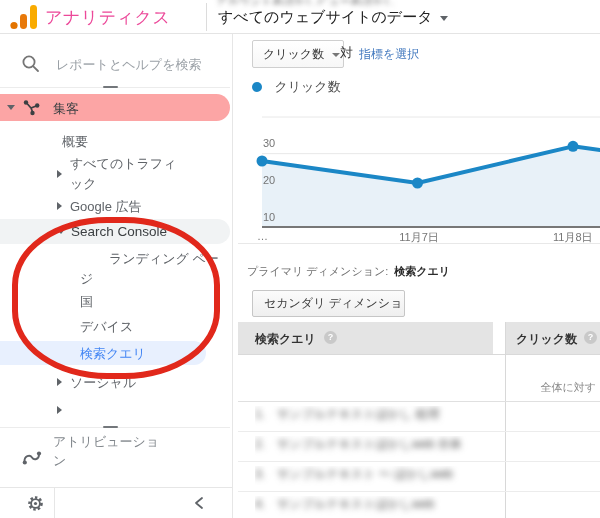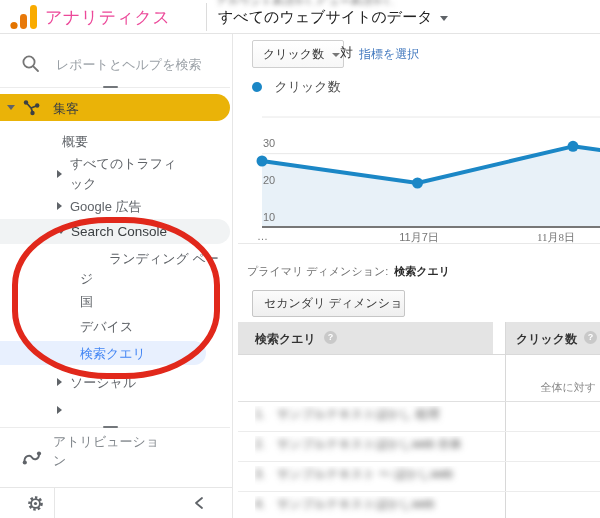--- a/index.html
+++ b/index.html
@@ -14,21 +14,21 @@
   .account-blur{position:absolute;left:216px;top:-6px;width:210px;height:11px;overflow:hidden;color:#555;font-size:11px;filter:blur(2.5px);white-space:nowrap;}
   .view-title{position:absolute;left:218px;top:8px;font-size:15px;color:#222;white-space:nowrap;}
   .caret-down{display:inline-block;width:0;height:0;border-left:4px solid transparent;border-right:4px solid transparent;border-top:5px solid #5f6368;vertical-align:middle;margin-left:7px;}
 
   
   .sidebar{position:absolute;left:0;top:33px;width:232px;height:485px;background:#fff;border-right:1px solid #e6e6e6;z-index:5;}
   .search-row{position:absolute;left:0;top:18px;width:230px;height:28px;cursor:pointer;}
   .search-label{position:absolute;left:56px;top:5px;font-size:13px;color:#9aa0a6;}
   .sb-divider{position:absolute;left:0;width:230px;height:1px;background:#ececec;}
   .divider-notch{position:absolute;left:103px;width:15px;height:2px;background:#73777b;border-radius:2px;}
-  .nav-pill{position:absolute;left:0;width:230px;height:27px;background:#eab308;border-radius:0 14px 14px 0;}
+  .nav-pill{position:absolute;left:0;width:230px;height:27px;background:#fca5a5;border-radius:0 14px 14px 0;}
   .nav-band{position:absolute;left:0;width:230px;height:25px;background:#f1f3f4;border-radius:0 13px 13px 0;}
   .nav-sel{position:absolute;left:0;width:206px;height:24px;background:#e8f0fe;border-radius:0 12px 12px 0;}
   .nav-item{position:absolute;font-size:13px;color:#5f6368;white-space:nowrap;cursor:pointer;}
   .nav-item.dark{color:#3c4043;}
   .nav-item.blue{color:#4285f4;}
   .tri-down{position:absolute;width:0;height:0;border-left:4px solid transparent;border-right:4px solid transparent;border-top:5px solid #5f6368;}
   .tri-right{position:absolute;width:0;height:0;border-top:4px solid transparent;border-bottom:4px solid transparent;border-left:5px solid #5f6368;}
   .beta-badge{position:absolute;left:53px;top:465px;font-size:10px;color:#e8710a;}
   .sb-bottom{position:absolute;left:0;top:454px;width:232px;height:31px;background:#fff;border-top:1px solid #e6e6e6;}
   .sb-bottom-vdiv{position:absolute;left:54px;top:0;width:1px;height:31px;background:#e6e6e6;}
@@ -199,21 +199,21 @@
           <polyline points="29,61 184.5,83 340,46.33333333333334 367,50" fill="none" stroke="#1b87c6" stroke-width="4" stroke-linecap="round" stroke-linejoin="round"></polyline>
           <circle cx="29" cy="61" r="5.5" fill="#1b87c6"></circle>
           <circle cx="184.5" cy="83" r="5.5" fill="#1b87c6"></circle>
           <circle cx="340" cy="46.33333333333334" r="5.5" fill="#1b87c6"></circle>
         </svg>
       <div class="ytick" style="top:37px;">30</div>
       <div class="ytick" style="top:74px;">20</div>
       <div class="ytick" style="top:111px;">10</div>
       <div class="xtick" style="left:24px;top:130px;width:30px;">…</div>
       <div class="xtick" style="left:163px;top:130px;text-align:center;width:46px;">11月7日</div>
-      <div class="xtick" style="left:300px;top:130px;text-align:center;width:46px;font-family:Liberation Serif, serif;">11月8日</div>
+      <div class="xtick" style="left:320px;top:130px;width:46px;">11月8日</div>
     </div>
 
     <div class="chart-bottom-div"></div>
 
     <div class="primary-dim">
       <span>プライマリ ディメンション:</span><b>検索クエリ</b>
     </div>
 
     <div class="secondary-btn">
       <span>セカンダリ ディメンション</span><span class="btn-caret"></span>

